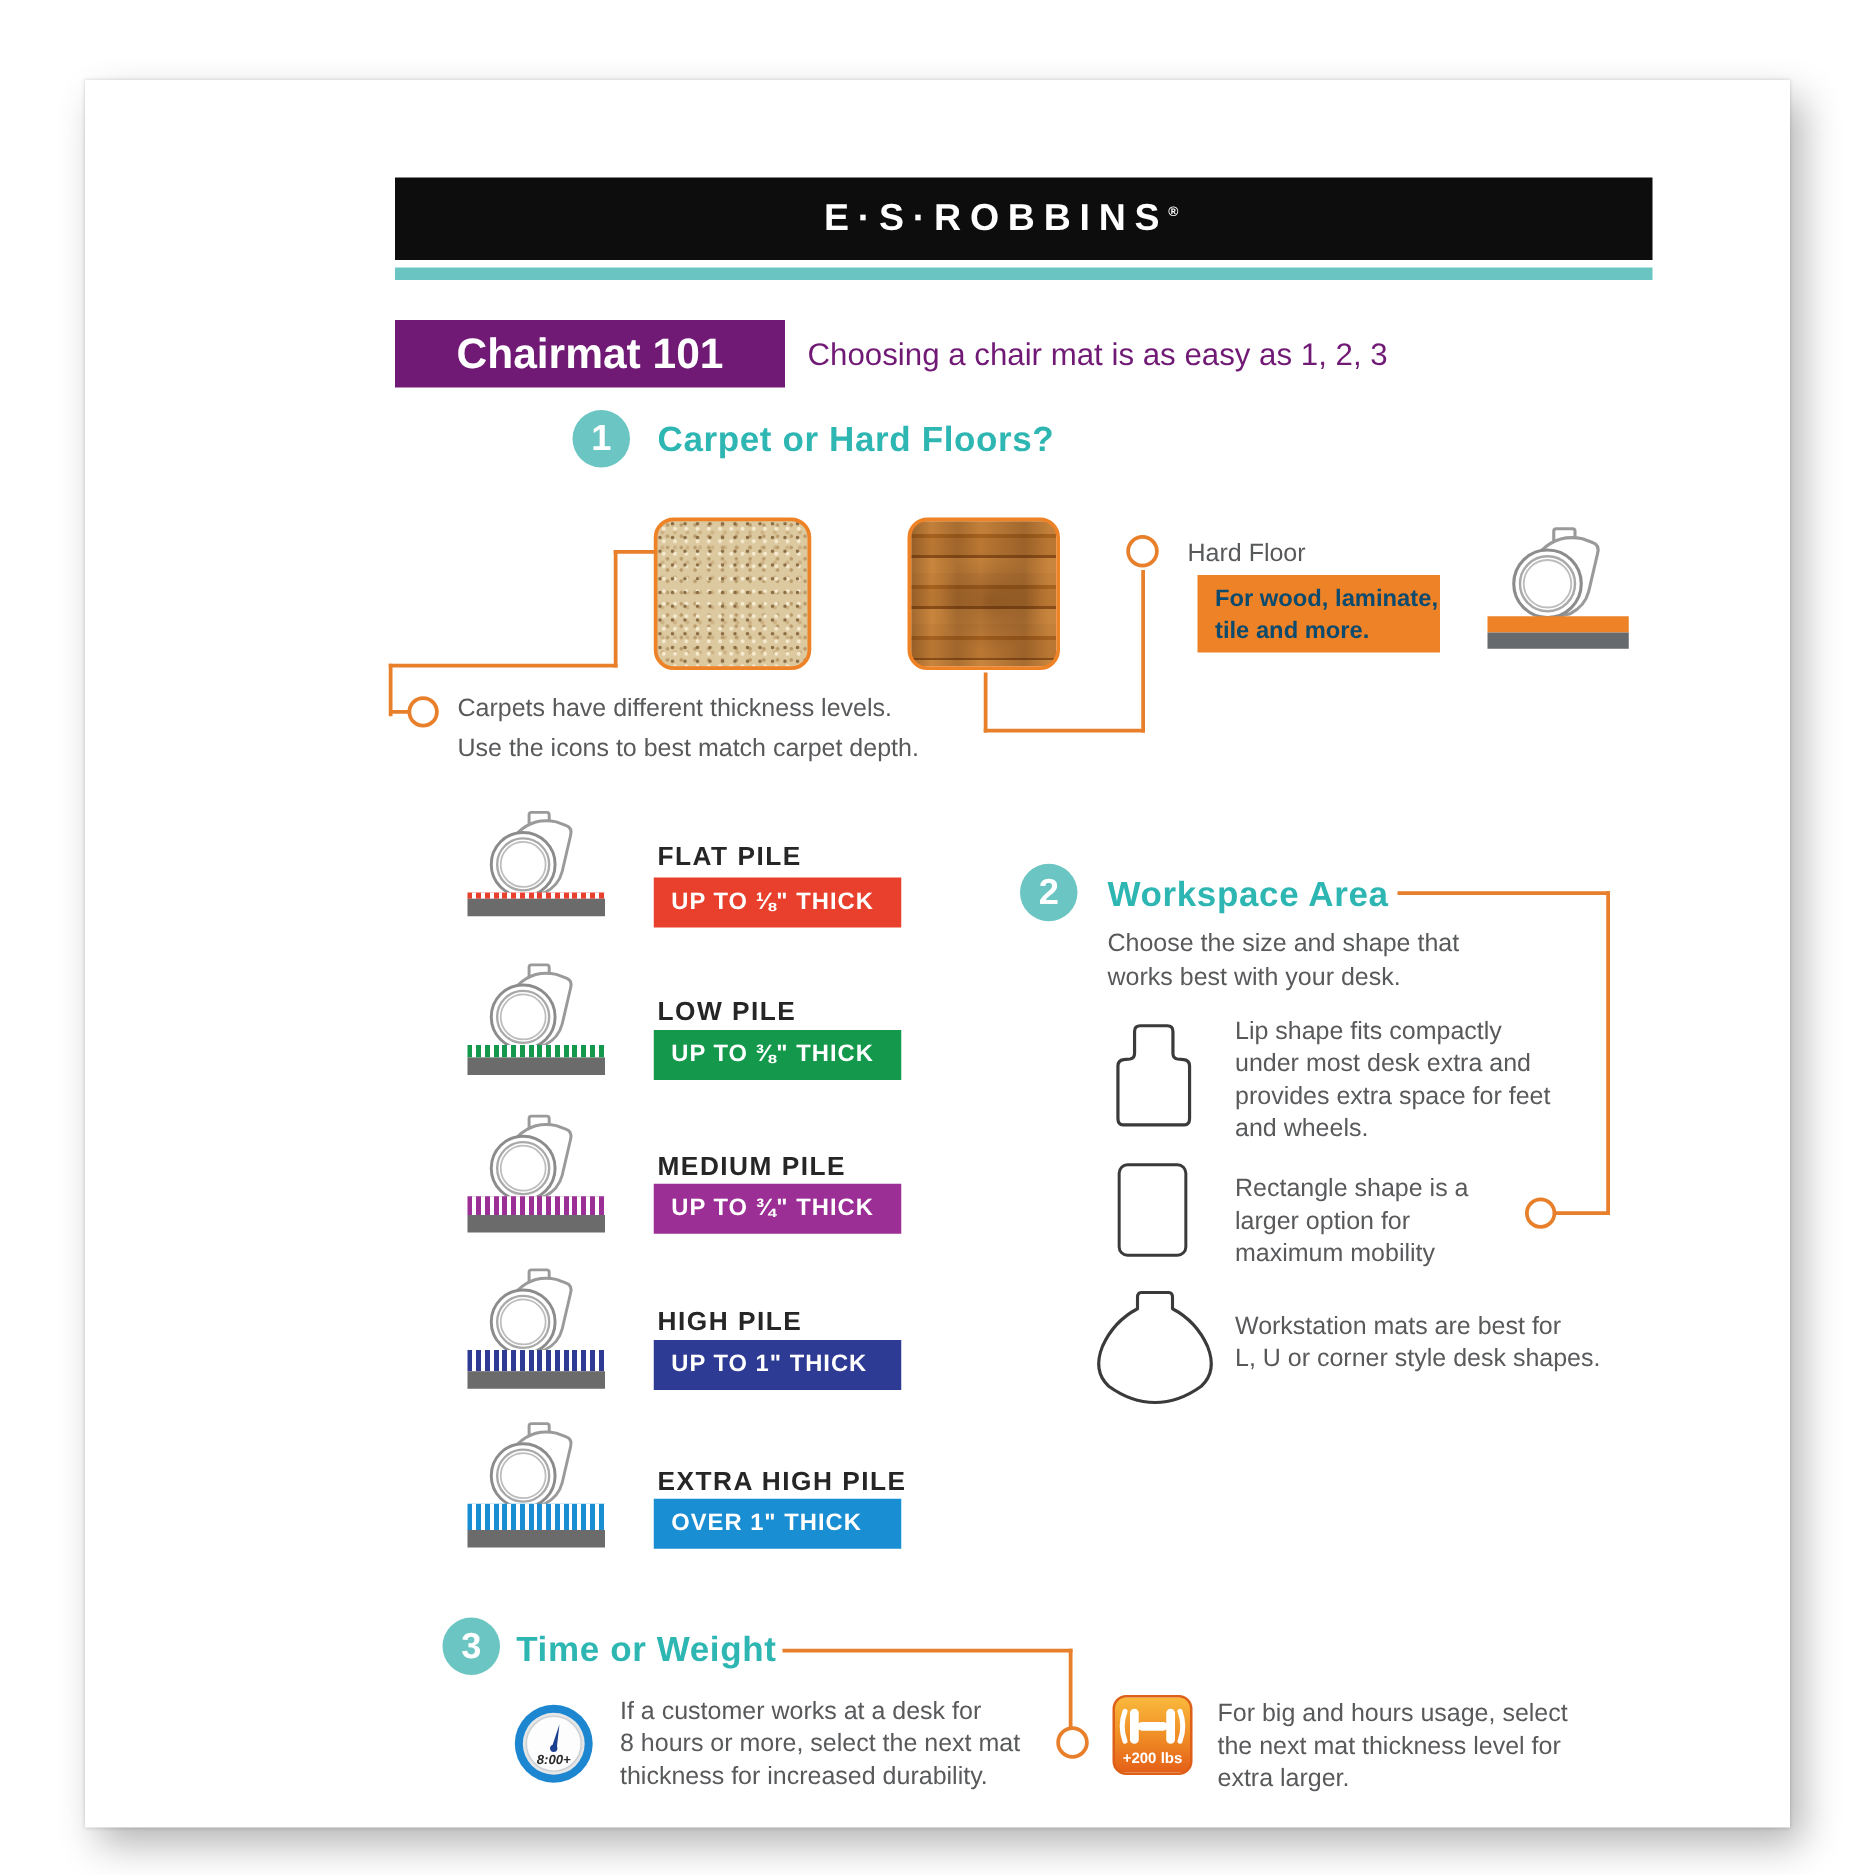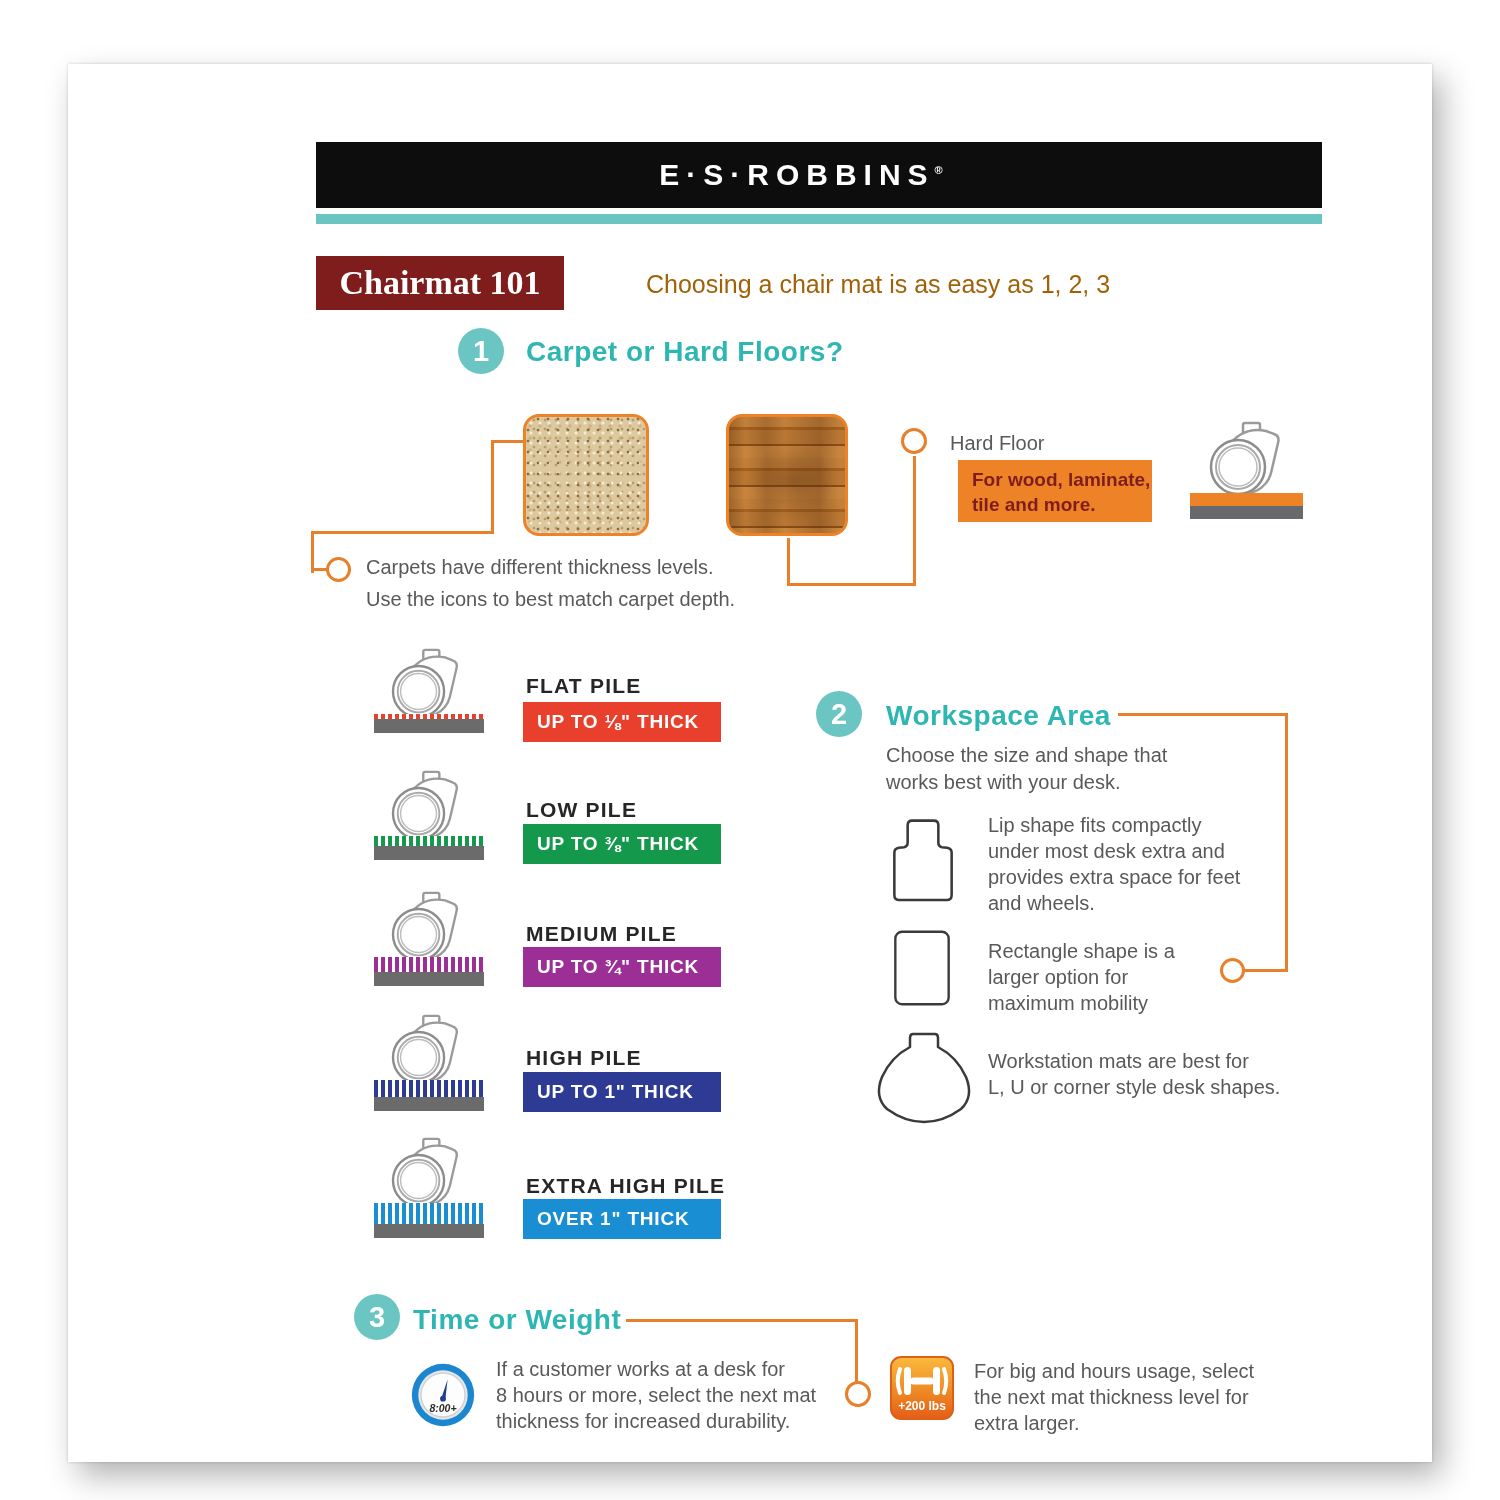--- a/index.html
+++ b/index.html
@@ -8,23 +8,23 @@
   .sheet{position:absolute;left:68px;top:64px;width:1364px;height:1398px;background:#fff;
          box-shadow:0 0 3px rgba(0,0,0,.18), 10px 14px 30px rgba(0,0,0,.30);}
   .abs{position:absolute;}
   
   .brandbar{left:248px;top:78px;width:1006px;height:66px;background:#0d0d0d;
             display:flex;align-items:center;justify-content:center;padding-right:36px;box-sizing:border-box;}
   .logo{color:#fff;font-weight:bold;font-size:30px;letter-spacing:7px;white-space:nowrap;}
   .logo .reg{font-size:11px;vertical-align:super;letter-spacing:0;}
   .tealstripe{left:248px;top:150px;width:1006px;height:10px;background:#6ac5c2;}
   
-  .titlebox{left:248px;top:192px;width:248px;height:54px;background:#7f1d1d;color:#fff;
-            font-weight:bold;font-size:34px;display:flex;align-items:center;justify-content:center;font-family:Liberation Serif, serif;}
-  .tagline{left:578px;top:206px;font-size:25px;color:#a16207;}
+  .titlebox{left:248px;top:192px;width:312px;height:54px;background:#701a75;color:#fff;
+            font-weight:bold;font-size:34px;display:flex;align-items:center;justify-content:center;}
+  .tagline{left:578px;top:206px;font-size:25px;color:#701a75;}
   
   .badge{width:46px;height:46px;border-radius:50%;background:#6bc6c3;color:#fff;font-weight:bold;
          font-size:29px;display:flex;align-items:center;justify-content:center;}
   .stephead{color:#2eb6b3;font-weight:bold;font-size:28px;letter-spacing:.5px;white-space:nowrap;}
   .body{color:#58595b;font-size:20px;line-height:26px;white-space:nowrap;}
   
   .swatch{width:126px;height:122px;border:3px solid #ee8227;border-radius:16px;box-sizing:border-box;}
   .carpet-tex{background-color:#dcc9a0;
     background-image:
       radial-gradient(circle at 2px 2px,#8a6b42 1.1px,transparent 1.7px),
@@ -33,21 +33,21 @@
       radial-gradient(circle at 4px 9px,#cdb183 1.3px,transparent 1.9px);
     background-size:10px 11px,9px 10px,11px 9px,10px 12px;}
   .wood-tex{background:
       radial-gradient(ellipse at 55% 55%, rgba(60,25,5,.28), transparent 45%),
       linear-gradient(90deg, rgba(60,30,8,.28), transparent 14%, rgba(60,30,8,.20) 32%, transparent 48%, rgba(70,35,10,.26) 78%, transparent 95%),
       repeating-linear-gradient(180deg,#c2803a 0 10px,#a5611f 10px 13px,#b97733 13px 27px,#8a4d18 27px 29px,#c8853d 29px 41px);}
   
   .oline{background:#e87f2a;}
   .ocircle{width:25px;height:25px;border:3px solid #e87f2a;border-radius:50%;background:#fff;box-sizing:border-box;}
   
-  .hfbox{left:890px;top:396px;width:194px;height:62px;background:#ee8227;color:#7f1d1d;font-weight:bold;
+  .hfbox{left:890px;top:396px;width:194px;height:62px;background:#ee8227;color:#0c4a6e;font-weight:bold;
          font-size:19px;line-height:25px;padding:7px 0 0 14px;box-sizing:border-box;}
   .floorstrip-orange{background:#ee8227;}
   .floorstrip-gray{background:#666a6d;}
   
   .pilelabel{left:458px;color:#262626;font-weight:bold;font-size:21px;letter-spacing:1.2px;white-space:nowrap;}
   .pilebox{left:455px;width:198px;height:40px;color:#fff;font-weight:bold;font-size:19px;letter-spacing:.8px;
            display:flex;align-items:center;padding-left:14px;box-sizing:border-box;white-space:nowrap;}
   .pilestrip{left:306px;width:110px;position:absolute;}
   .pilestrip::after{content:"";position:absolute;inset:0;
       background:repeating-linear-gradient(90deg,transparent 0 4px,#fff 4px 7px);}

